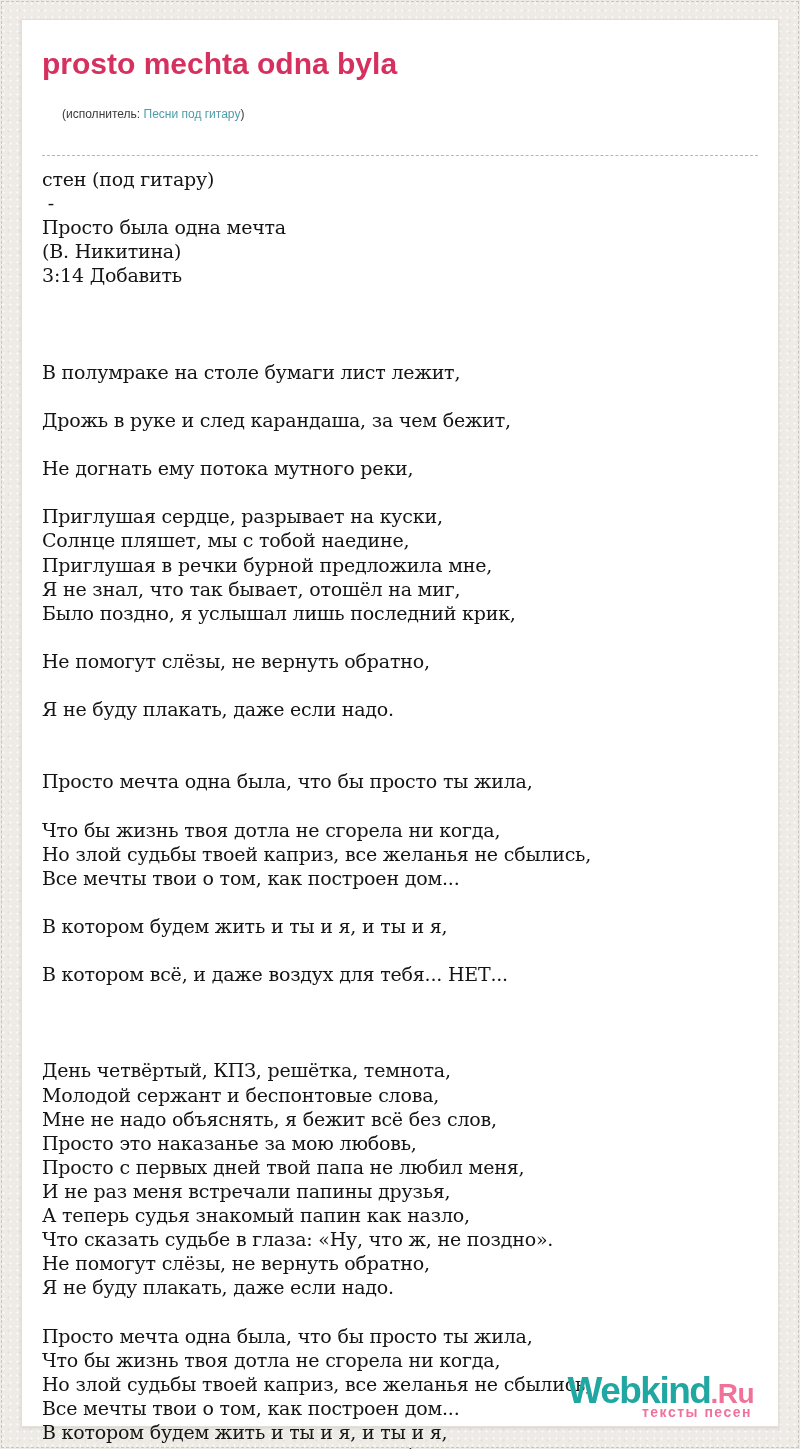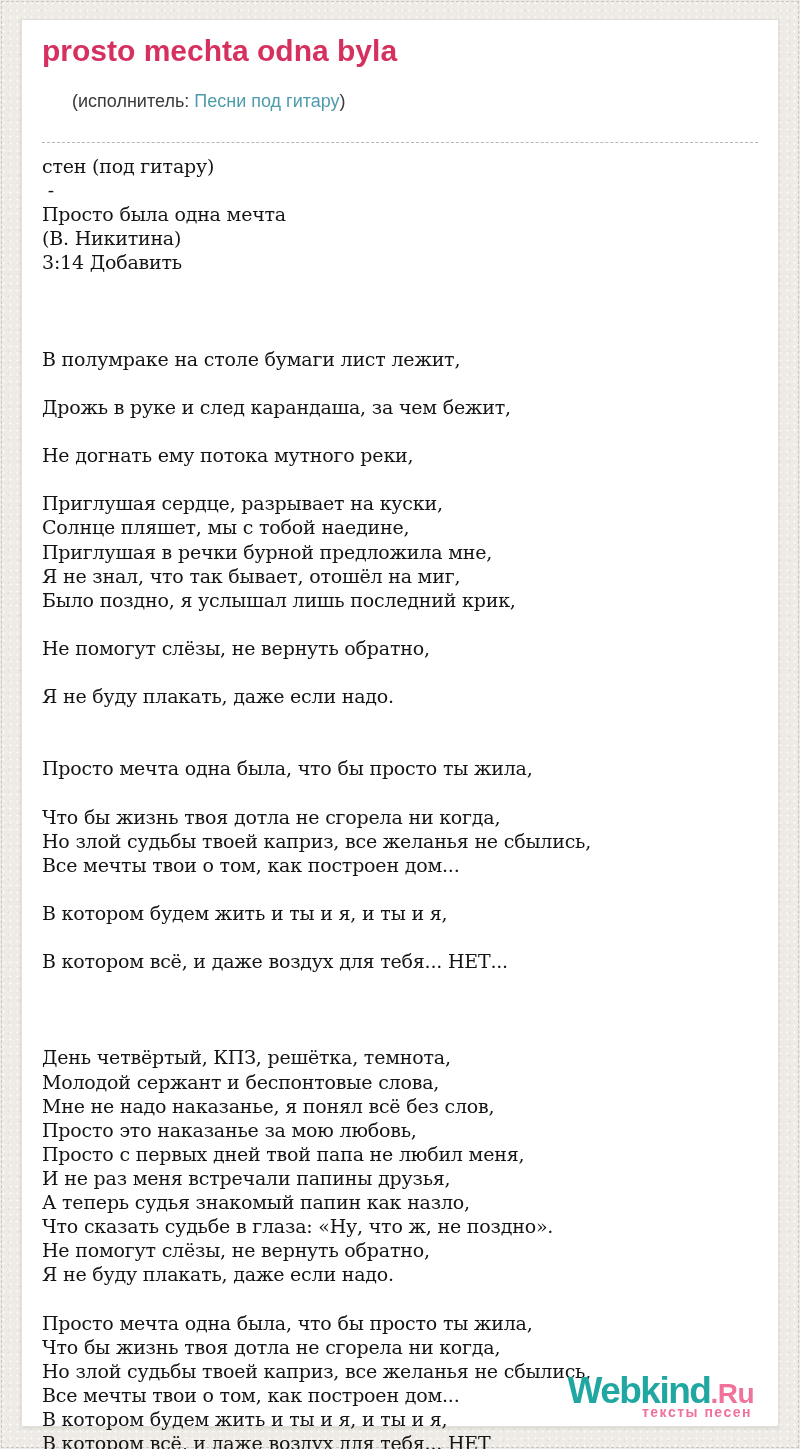--- a/index.html
+++ b/index.html
@@ -31,30 +31,31 @@
     position:absolute;left:21px;top:19px;
     width:758px;height:1408px;box-sizing:border-box;
     background:#ffffff;
     border:1px solid #e3dfd9;
     box-shadow:0 1px 3px rgba(0,0,0,.10);
     padding:14px 20px 0 20px;
   }
   .header{
     border-bottom:1px dashed #adb9bb;
     padding-bottom:8px;
+    margin-top:13px;
   }
   .page-title{
     margin:0;
     font-family:"Liberation Sans", sans-serif;
     font-size:30px;line-height:34px;font-weight:bold;
     color:var(--title-pink,#d6305f);
   }
   .subtitle{
     font-family:"Liberation Sans", sans-serif;
-    font-size:18px;line-height:22px;
+    font-size:12px;line-height:22px;
     color:#3a3a3a;
     white-space:pre-wrap;
   }
   .artist-link{
     color:var(--link-teal,#4e9cab);
     text-decoration:none;
     cursor:pointer;
   }
   .lyrics{
     margin-top:11px;
@@ -137,21 +138,21 @@
       <div class="lyric-line">Все мечты твои о том, как построен дом...</div>
       <div class="lyric-line">&nbsp;</div>
       <div class="lyric-line">В котором будем жить и ты и я, и ты и я,</div>
       <div class="lyric-line">&nbsp;</div>
       <div class="lyric-line">В котором всё, и даже воздух для тебя... НЕТ...</div>
       <div class="lyric-line">&nbsp;</div>
       <div class="lyric-line">&nbsp;</div>
       <div class="lyric-line">&nbsp;</div>
       <div class="lyric-line">День четвёртый, КПЗ, решётка, темнота,</div>
       <div class="lyric-line">Молодой сержант и беспонтовые слова,</div>
-      <div class="lyric-line">Мне не надо наказанье, я понял всё без слов,</div>
+      <div class="lyric-line">Мне не надо объяснять, я бежит всё без слов,</div>
       <div class="lyric-line">Просто это наказанье за мою любовь,</div>
       <div class="lyric-line">Просто с первых дней твой папа не любил меня,</div>
       <div class="lyric-line">И не раз меня встречали папины друзья,</div>
       <div class="lyric-line">А теперь судья знакомый папин как назло,</div>
       <div class="lyric-line">Что сказать судьбе в глаза: «Ну, что ж, не поздно».</div>
       <div class="lyric-line">Не помогут слёзы, не вернуть обратно,</div>
       <div class="lyric-line">Я не буду плакать, даже если надо.</div>
       <div class="lyric-line">&nbsp;</div>
       <div class="lyric-line">Просто мечта одна была, что бы просто ты жила,</div>
       <div class="lyric-line">Что бы жизнь твоя дотла не сгорела ни когда,</div>

